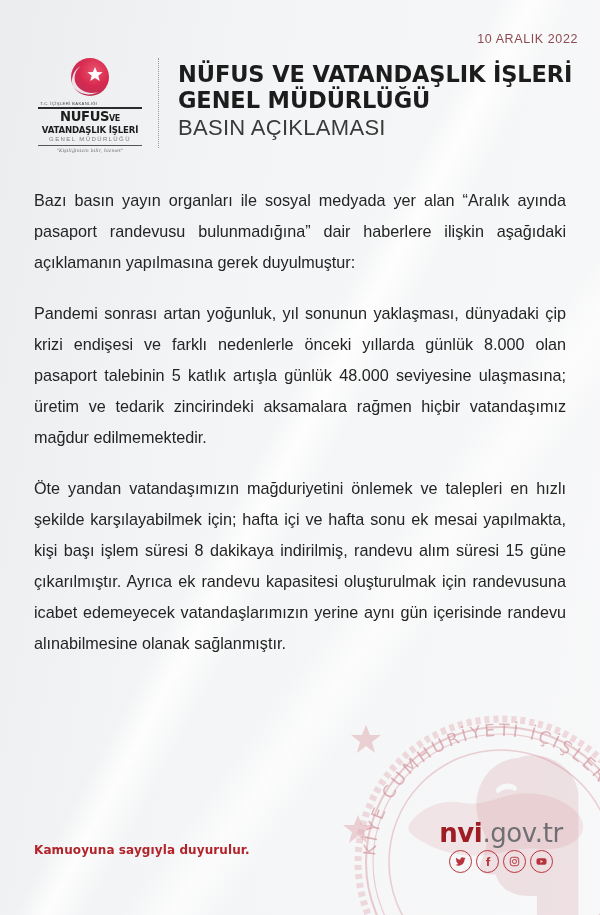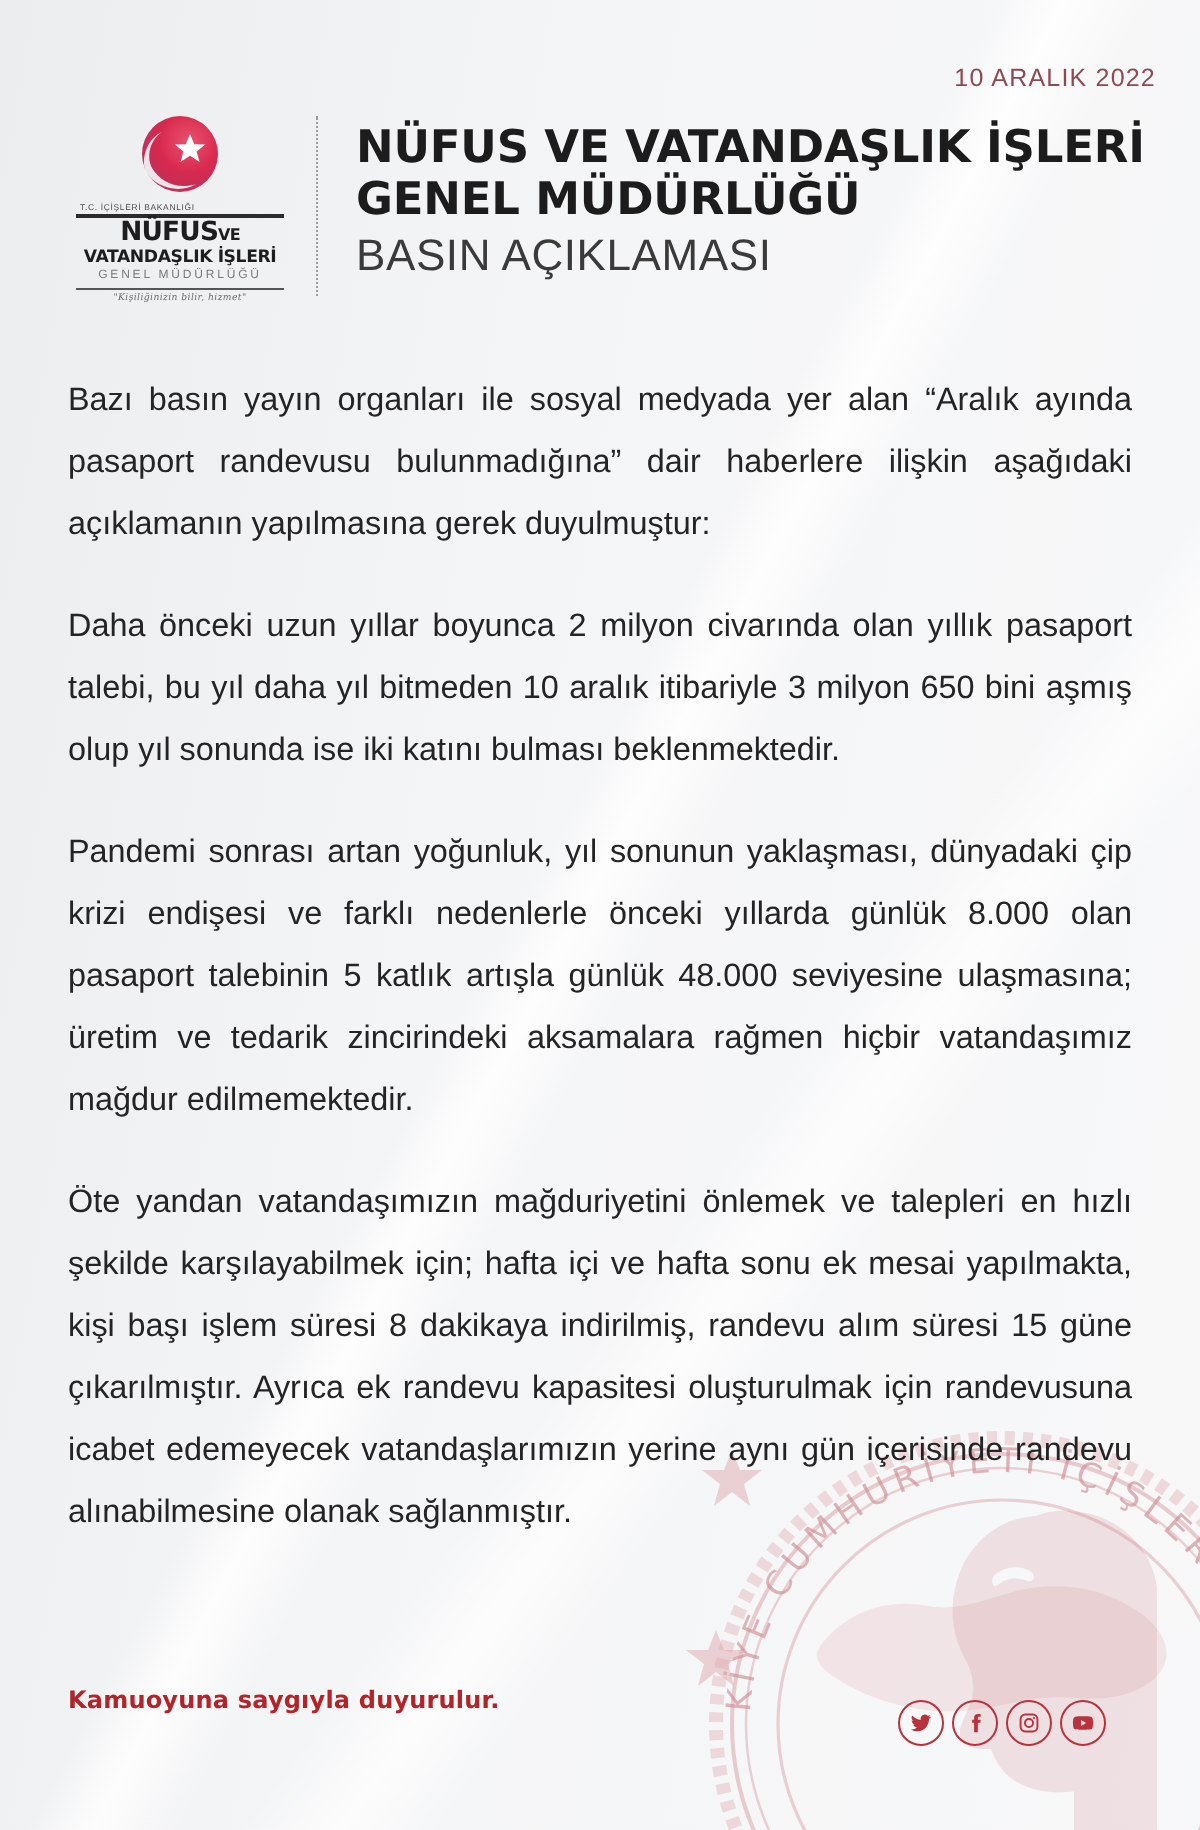--- a/index.html
+++ b/index.html
@@ -302,28 +302,28 @@
 
     <div class="titles">
       <div class="title-main">NÜFUS VE VATANDAŞLIK İŞLERİ</div>
       <div class="title-main">GENEL MÜDÜRLÜĞÜ</div>
       <div class="title-sub">BASIN AÇIKLAMASI</div>
     </div>
   </div>
 
   <div class="body-copy">
     <p class="para">Bazı basın yayın organları ile sosyal medyada yer alan “Aralık ayında pasaport randevusu bulunmadığına” dair haberlere ilişkin aşağıdaki açıklamanın yapılmasına gerek duyulmuştur:</p>
-    <p class="para">Daha önceki uzun yıllar boyunca 2 milyon civarında olan yıllık pasaport talebi, bu yıl daha yıl bitmeden 10 aralık itibariyle 3 milyon 650 bini aşmış olup yıl sonunda ise iki katını bulması beklenmektedir.</p>
     <p class="para">Pandemi sonrası artan yoğunluk, yıl sonunun yaklaşması, dünyadaki çip krizi endişesi ve farklı nedenlerle önceki yıllarda günlük 8.000 olan pasaport talebinin 5 katlık artışla günlük 48.000 seviyesine ulaşmasına; üretim ve tedarik zincirindeki aksamalara rağmen hiçbir vatandaşımız mağdur edilmemektedir.</p>
     <p class="para">Öte yandan vatandaşımızın mağduriyetini önlemek ve talepleri en hızlı şekilde karşılayabilmek için; hafta içi ve hafta sonu ek mesai yapılmakta, kişi başı işlem süresi 8 dakikaya indirilmiş, randevu alım süresi 15 güne çıkarılmıştır. Ayrıca ek randevu kapasitesi oluşturulmak için randevusuna icabet edemeyecek vatandaşlarımızın yerine aynı gün içerisinde randevu alınabilmesine olanak sağlanmıştır.</p>
   </div>
 
   <div class="closing">Kamuoyuna saygıyla duyurulur.</div>
 
   <div class="brand">
+    <div class="brand-url"><b>nvi</b><span>.gov.tr</span></div>
     <div class="social">
       <span class="social-icon">
         <svg width="11" height="11" viewBox="0 0 24 24" fill="currentColor" aria-hidden="true">
           <path d="M23 4.9c-.8.4-1.7.6-2.6.8a4.6 4.6 0 0 0 2-2.5c-.9.5-1.9.9-2.9 1.1a4.5 4.5 0 0 0-7.7 4.1A12.8 12.8 0 0 1 2.5 3.7a4.5 4.5 0 0 0 1.4 6 4.4 4.4 0 0 1-2-.6v.1a4.5 4.5 0 0 0 3.6 4.4c-.6.2-1.3.2-2 .1a4.5 4.5 0 0 0 4.2 3.1A9 9 0 0 1 1 19a12.7 12.7 0 0 0 6.9 2c8.3 0 12.8-6.9 12.8-12.8v-.6c.9-.6 1.7-1.5 2.3-2.4z"></path>
         </svg>
       </span>
       <span class="social-icon">
         <svg width="11" height="11" viewBox="0 0 24 24" fill="currentColor" aria-hidden="true">
           <path d="M15.1 8.5V6.6c0-.9.2-1.3 1.4-1.3h1.6V2.1h-2.6c-3.2 0-4.5 1.5-4.5 4.1v2.3H8.8v3.2H11V22h4.1v-10.3h2.7l.4-3.2z"></path>
         </svg>

